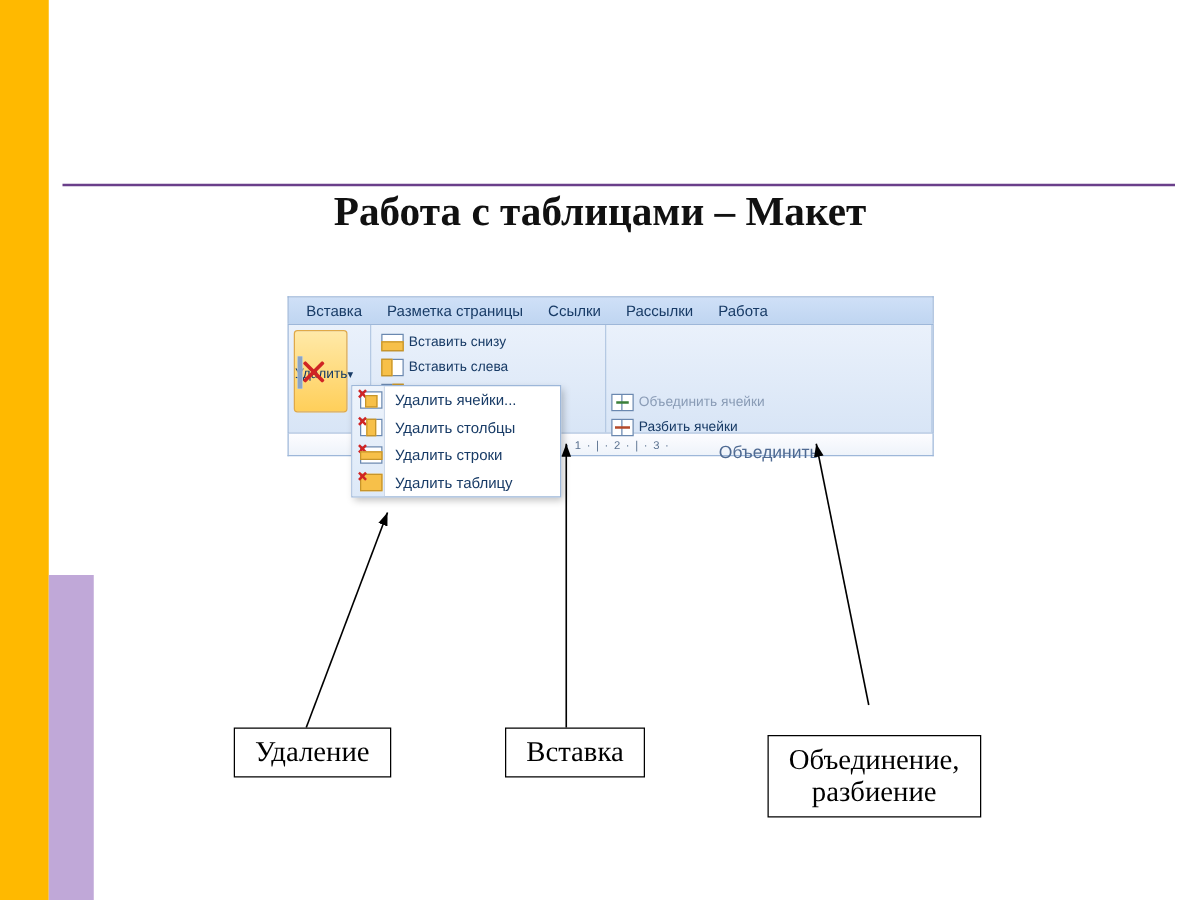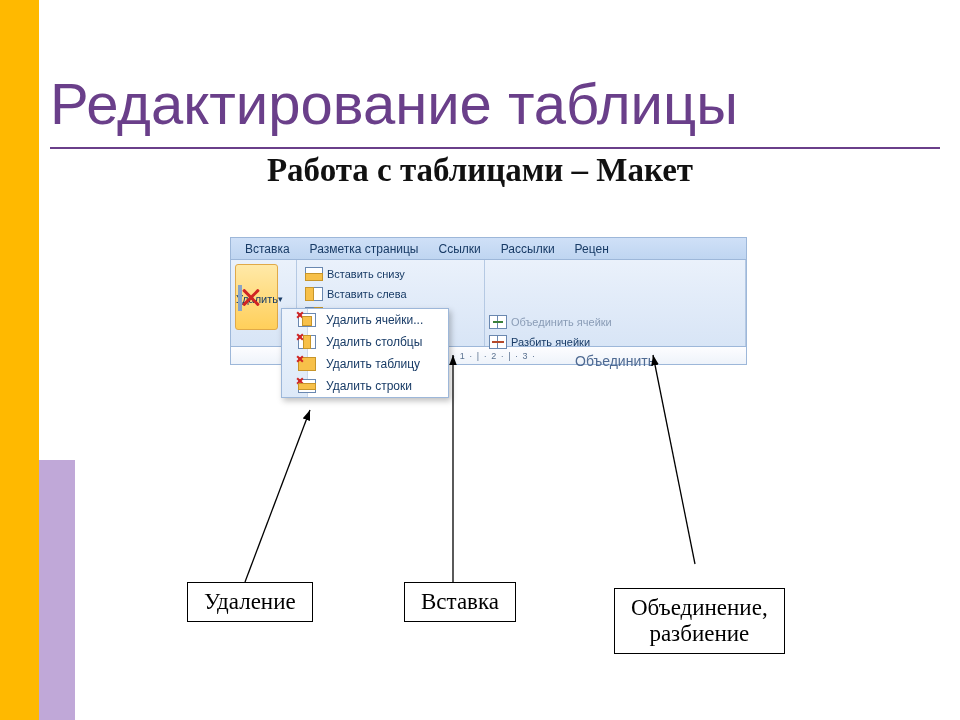--- a/index.html
+++ b/index.html
@@ -123,21 +123,21 @@
     background: #fff; border: 1px solid #9db7d9;
     box-shadow: 2px 3px 6px rgba(0,0,0,0.25);
     z-index: 5;
     font-size: 12px;
   }
   .del-menu .stripe {
     position:absolute; left:0; top:0; bottom:0; width:26px;
     background: linear-gradient(#eef4fc,#dde9f8);
     border-right:1px solid #cdd9ea;
   }
-  .del-menu-item { display:flex; align-items:center; height:22px; position:relative; padding-left:16px; gap:6px; }
+  .del-menu-item { display:flex; align-items:center; height:22px; position:relative; padding-left:6px; gap:6px; }
   .del-menu-item span.txt { padding-left: 4px; }
   .icon-del-cells::after { content:""; position:absolute; left:3px; top:2px; width:8px; height:8px; background:#f7c049; border:1px solid #c7952a; }
   .icon-del-cols::after { content:""; position:absolute; top:-1px; bottom:-1px; left:4px; width:6px; background:#f7c049; border:1px solid #c7952a; }
   .icon-del-rows::after { content:""; position:absolute; left:-1px; right:-1px; top:3px; height:5px; background:#f7c049; border:1px solid #c7952a; }
   .icon-del-table { background:#f7c049; border:1px solid #c7952a; }
   .mini-x { position:absolute; left:-3px; top:-3px; width:8px; height:8px; }
   .mini-x::before, .mini-x::after { content:""; position:absolute; left:0; top:3px; width:8px; height:2px; background:#d02424; }
   .mini-x::before { transform:rotate(45deg); }
   .mini-x::after { transform:rotate(-45deg); }
   .ruler {
@@ -154,31 +154,30 @@
   }
   .arrows { position:absolute; left:0; top:0; width:960px; height:720px; pointer-events:none; }
 </style>
 </head>
 <body>
 
 <div class="slide-bg">
   <div class="strip-left"></div>
   <div class="strip-left2"></div>
 
-  <div class="title">Редактирование таблицы</div>
   <div class="title-line"></div>
   <div class="subtitle">Работа с таблицами – Макет</div>
 
   <div class="ribbon-wrap">
     <div class="tabs-row">
       <div class="tab">Вставка</div>
       <div class="tab">Разметка страницы</div>
       <div class="tab">Ссылки</div>
       <div class="tab">Рассылки</div>
-      <div class="tab">Рецен</div>
+      <div class="tab">Работа</div>
     </div>
 
     <div class="ribbon">
 
       <div class="rgroup" style="width:66px">
         <div class="btn-delete">
           <div class="icon-del-big">
             <div class="square"></div>
               <div class="x1"></div>
               <div class="x2"></div>
@@ -195,30 +194,30 @@
               </div>
             <span class="txt">Удалить ячейки...</span>
           </div>
           <div class="del-menu-item">
             <div class="icon-del-cols">
                 <div class="mini-x"></div>
               </div>
             <span class="txt">Удалить столбцы</span>
           </div>
           <div class="del-menu-item">
+            <div class="icon-del-rows">
+                <div class="mini-x"></div>
+              </div>
+            <span class="txt">Удалить строки</span>
+          </div>
+          <div class="del-menu-item">
             <div class="icon-del-table">
                 <div class="mini-x"></div>
               </div>
             <span class="txt">Удалить таблицу</span>
-          </div>
-          <div class="del-menu-item">
-            <div class="icon-del-rows">
-                <div class="mini-x"></div>
-              </div>
-            <span class="txt">Удалить строки</span>
           </div>
         </div>
       </div>
 
       <div class="rgroup" style="width:188px">
         <div class="grp-insert-body">
           <div class="insert-opts">
             <div class="opt">
               <div class="icon-row-bottom"></div>
               <span>Вставить снизу</span>

